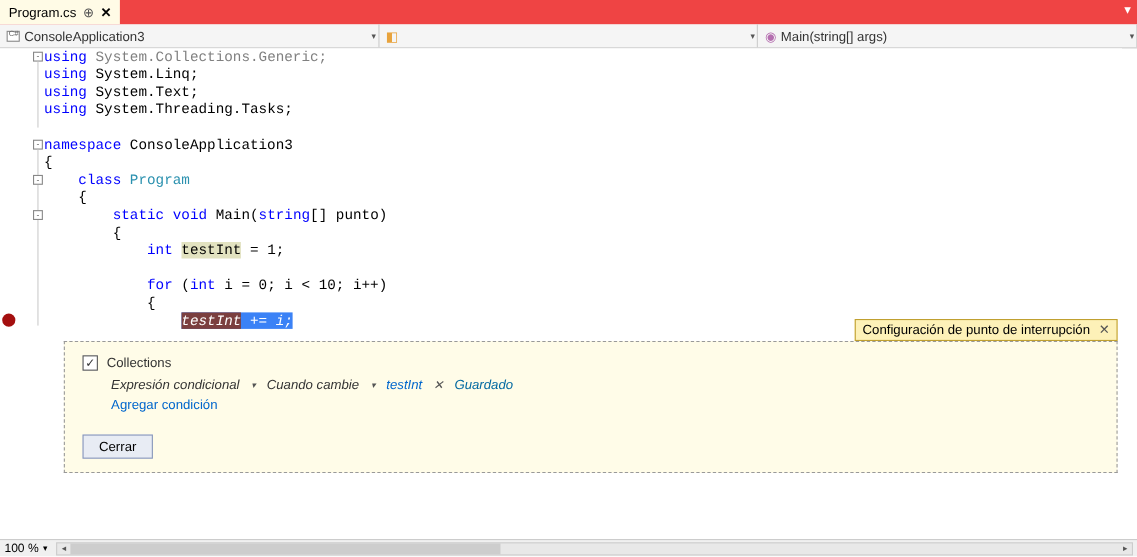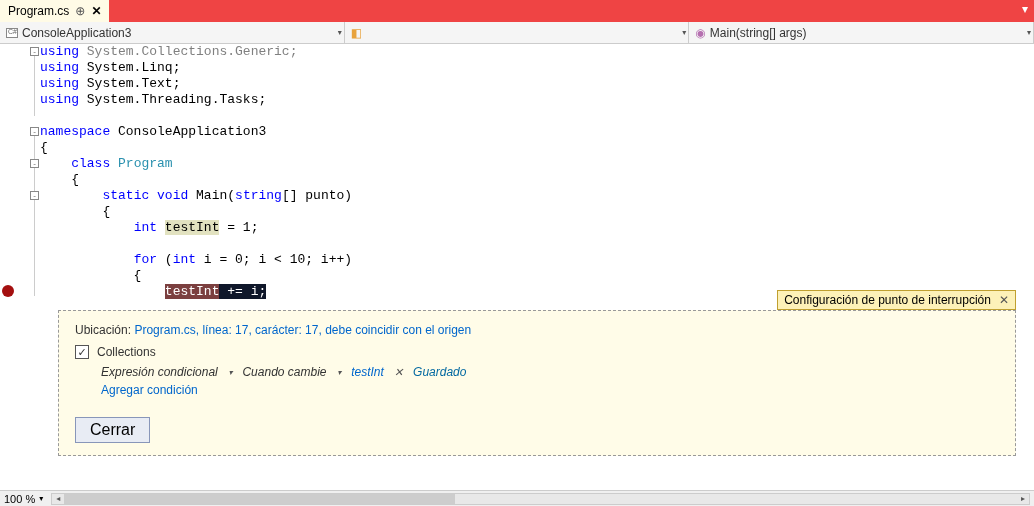--- a/index.html
+++ b/index.html
@@ -27,21 +27,21 @@
 
 
 .editor { position:absolute; top:44px; left:0; right:0; bottom:16px; background:#fff; overflow:hidden; }
 .gutter { position:absolute; left:0; top:0; width:40px; height:100%; }
 .bp { position:absolute; left:2px; width:12px; height:12px; background:#a40f0f; border-radius:50%; }
 .code { position:absolute; left:40px; top:0; right:16px; white-space:pre; line-height:16px; }
 .kw { color:#0000ff; }
 .type { color:#2b91af; }
 .grey { color:#808080; }
 .hlvar { background:#e2e2c0; }
-.bpline { background:#0f172a; color:#fff; }
+.bpline { background:#3b82f6; color:#fff;font-style:italic; }
 .bpline .hlvar { background:#7b3f3f; color:#fff; }
 .outline { position:absolute; left:30px; top:0; width:10px; height:100%; }
 .box { position:absolute; width:9px; height:9px; border:1px solid #888; background:#fff; font-size:8px; line-height:7px; text-align:center; color:#666; }
 .vline { position:absolute; left:4px; width:1px; background:#ccc; }
 
 
 .split1 { position:absolute; right:0; top:44px; width:14px; height:12px; border:1px solid #aaa; background:#eee; }
 .split2 { position:absolute; right:0; top:200px; width:14px; height:8px; background:#4a90d9; }
 
 
@@ -53,21 +53,21 @@
 .loc a { color:#0066cc; text-decoration:none; }
 .row { display:flex; align-items:center; gap:8px; margin-bottom:6px; }
 .chk { width:14px; height:14px; border:1px solid #555; background:#fff; display:flex; align-items:center; justify-content:center; font-size:11px; color:#333; }
 .cond-row { margin-left:26px; display:flex; align-items:center; gap:10px; margin-bottom:4px;font-style:italic; }
 .dd-field { display:inline-flex; align-items:center; gap:2px; color:#333; }
 .dd-arrow { font-size:8px; color:#555; }
 .param { color:#0066cc; }
 .small-x { color:#555; font-size:11px; }
 .saved { color:#0369a1; }
 .link { color:#0066cc; margin-left:26px; display:inline-block; margin-bottom:10px; cursor:pointer; }
-.btn { border:1px solid #8896b9; background:#e8ecf4; padding:3px 14px; font-size:16px; cursor:pointer; }
+.btn { border:1px solid #8896b9; background:#e8ecf4; padding:3px 14px; font-size:12px; cursor:pointer; }
 
 
 .zoombar { position:absolute; bottom:0; left:0; height:16px; background:#f0f0f0; border-top:1px solid #ccc; width:100%; display:flex; align-items:center; font-size:11px; padding:0 4px; gap:4px; }
 .zoomdd { font-size:8px; }
 .hscroll { flex:1; height:12px; background:#e8e8e8; border:1px solid #ccc; position:relative; margin-left:4px; }
 .hscroll .thumb { position:absolute; left:12px; width:40%; height:100%; background:#cdcdcd; }
 .hscroll .arr { position:absolute; width:12px; height:100%; font-size:8px; display:flex; align-items:center; justify-content:center; color:#555; }
 .hscroll .al{left:0} .hscroll .ar{right:0}
 </style>
 </head>
@@ -131,24 +131,20 @@
 <span>            {</span>
 <span>                </span><span class="bpline"><span class="hlvar">testInt</span><span> += i;</span></span></div>
 </div>
 
 <div class="panel-wrap">
   <div class="panel-tab">
     <span>Configuración de punto de interrupción</span>
     <span class="x">✕</span>
   </div>
   <div class="panel">
-    <div class="loc">
-      <span>Ubicación:</span>
-      <a href="#">Program.cs, línea: 17, carácter: 17, debe coincidir con el origen</a>
-    </div>
     <div class="row">
       <div class="chk">✓</div>
       <span>Collections</span>
     </div>
     <div class="cond-row">
       <span class="dd-field">
         <span>Expresión condicional</span>&nbsp;&nbsp;<span class="dd-arrow">▾</span>
       </span>
       <span class="dd-field">
         <span>Cuando cambie</span>&nbsp;&nbsp;<span class="dd-arrow">▾</span>

